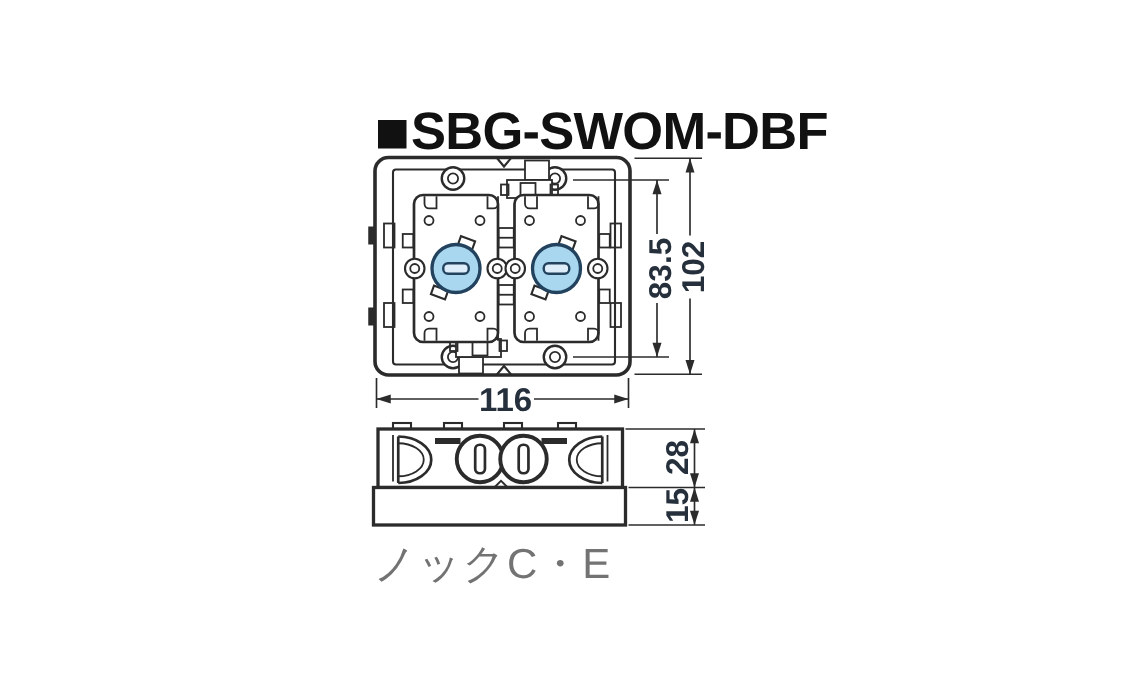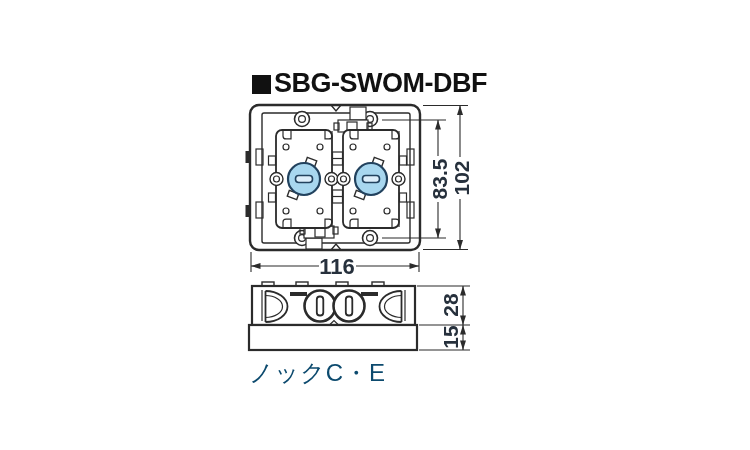--- a/index.html
+++ b/index.html
@@ -1,21 +1,21 @@
 <!DOCTYPE html>
 <html><head>
 <meta charset="utf-8">
 <style>
   html,body{margin:0;padding:0;background:#ffffff;}
   #canvas{position:relative;width:750px;height:450px;background:#fff;overflow:hidden;
           font-family:"Liberation Sans","DejaVu Sans",sans-serif;}
   #title-bar{position:absolute;left:252px;top:68px;display:flex;align-items:center;gap:3px;}
   #title-square{width:19px;height:19px;background:#111;display:inline-block;margin-top:2px;}
-  #title-text{font-size:27px;font-weight:bold;color:#111;letter-spacing:-0.5px;white-space:nowrap;}
-  #note-text{position:absolute;left:249px;top:357px;font-size:24px;color:#0c4a6e;
+  #title-text{font-size:35px;font-weight:bold;color:#111;letter-spacing:-0.5px;white-space:nowrap;}
+  #note-text{position:absolute;left:249px;top:357px;font-size:28px;color:#737373;
              letter-spacing:1px;white-space:nowrap;}
   svg{position:absolute;left:0;top:0;}
   .ln{stroke:#2b2b2b;fill:none;}
   .w24{stroke-width:2.4;} .w22{stroke-width:2.2;} .w18{stroke-width:1.8;}
   .w14{stroke-width:1.4;} .w12{stroke-width:1.2;} .w16{stroke-width:1.6;}
   .dimline{stroke:#2b2b2b;stroke-width:1.1;fill:none;}
   .dimarrow{fill:#2b2b2b;stroke:none;}
   .dim-text{font-family:"Liberation Sans","DejaVu Sans",sans-serif;
             font-size:21px;font-weight:bold;fill:#26303c;}
   .dim-text-lg{font-size:22px;}

